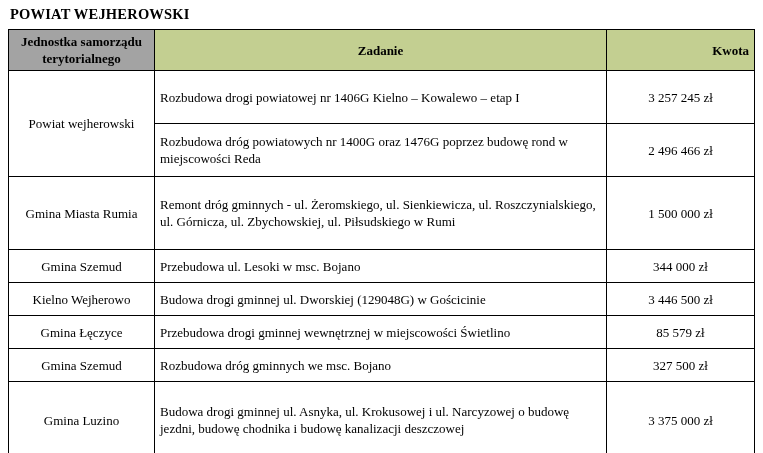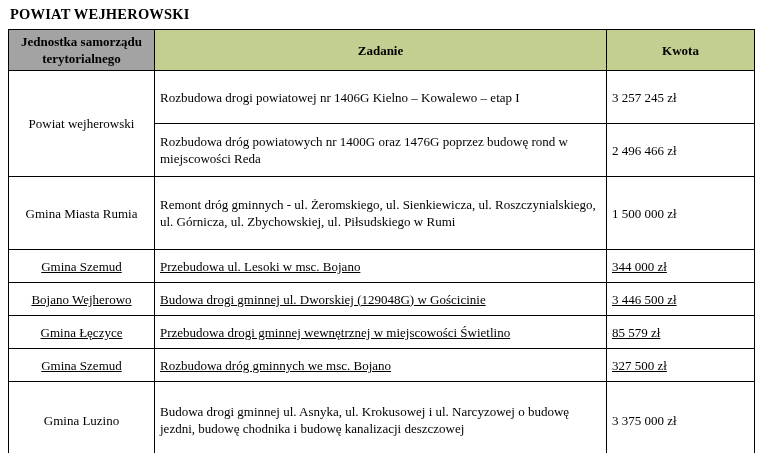--- a/index.html
+++ b/index.html
@@ -55,48 +55,48 @@
   col.c-amount { width: 148px; }
 
   td.unit {
     text-align: center;
     font-size: 13.5px;
   }
   td.task {
     font-size: 13.5px;
   }
   td.amount {
-    text-align: left;
+    text-align: center;
     font-size: 13.5px;
     white-space: nowrap;
   }
   .tall-1 { height: 46px; }
   .tall-2 { height: 46px; }
   .tall-3 { height: 66px; }
-  .row-short { height: 26px; text-decoration: underline; }
+  .row-short { height: 26px; }
   .tall-4 { height: 70px; }
 </style>
 </head>
 <body>
 
 <div class="page">
 
   <div class="doc-title">POWIAT WEJHEROWSKI</div>
 
   <table class="grant-table">
     <colgroup>
       <col class="c-unit">
       <col class="c-task">
       <col class="c-amount">
     </colgroup>
     <thead>
       <tr>
         <th style="background: #a3a3a3;">Jednostka samorządu terytorialnego</th>
         <th style="background: rgb(195, 207, 145); font-family: Liberation Serif, serif;">Zadanie</th>
-        <th style="background: rgb(195, 207, 145);">Kwota</th>
+        <th style="background: rgb(195, 207, 145); text-align: right;">Kwota</th>
       </tr>
     </thead>
     <tbody>
 
       <tr>
         <td class="unit" rowspan="2">Powiat wejherowski</td>
         <td class="task tall-1">Rozbudowa drogi powiatowej nr 1406G Kielno – Kowalewo – etap I</td>
         <td class="amount tall-1">3 257 245 zł</td>
       </tr>
 
@@ -111,21 +111,21 @@
         <td class="amount tall-3">1 500 000 zł</td>
       </tr>
 
       <tr>
         <td class="unit row-short">Gmina Szemud</td>
         <td class="task row-short">Przebudowa ul. Lesoki w msc. Bojano</td>
         <td class="amount row-short">344 000 zł</td>
       </tr>
 
       <tr>
-        <td class="unit row-short">Bojano Wejherowo</td>
+        <td class="unit row-short">Kielno Wejherowo</td>
         <td class="task row-short">Budowa drogi gminnej ul. Dworskiej (129048G) w Gościcinie</td>
         <td class="amount row-short">3 446 500 zł</td>
       </tr>
 
       <tr>
         <td class="unit row-short">Gmina Łęczyce</td>
         <td class="task row-short">Przebudowa drogi gminnej wewnętrznej w miejscowości Świetlino</td>
         <td class="amount row-short">85 579 zł</td>
       </tr>
 

